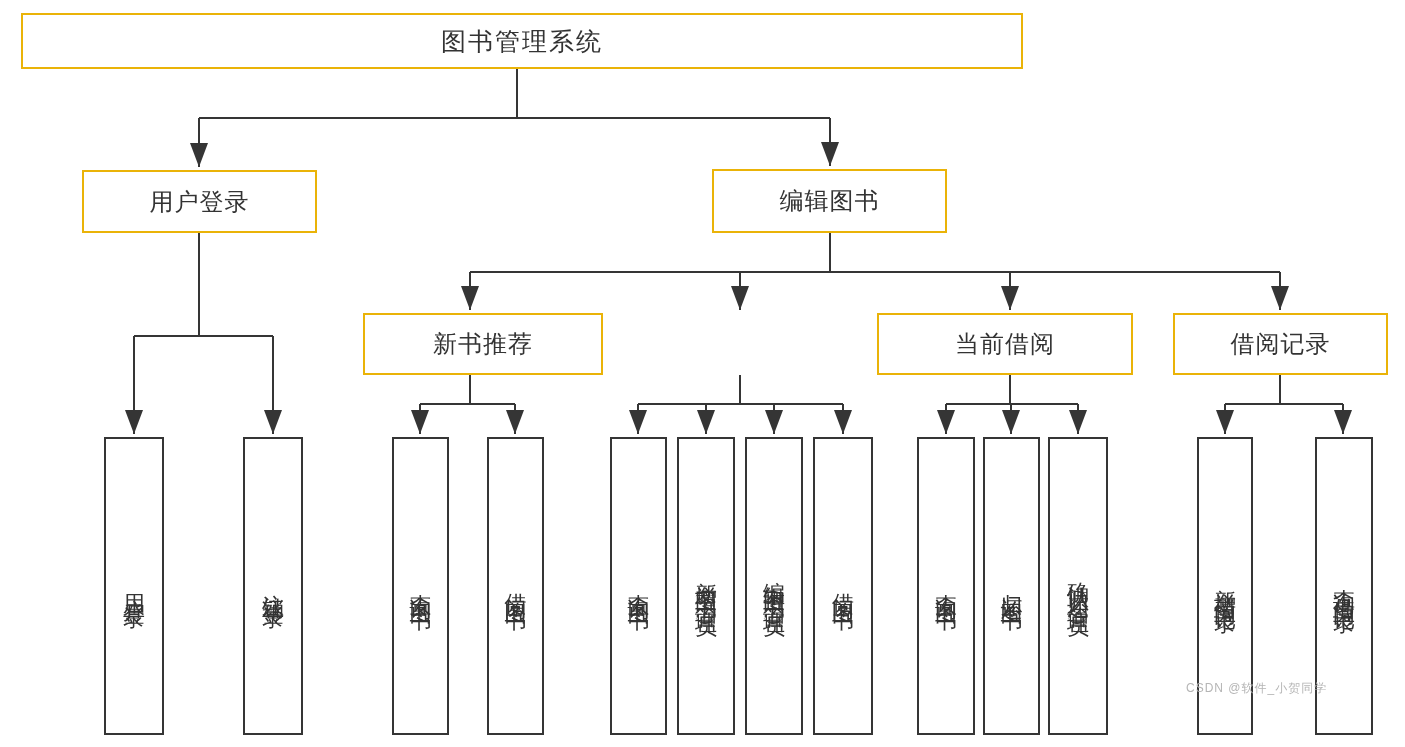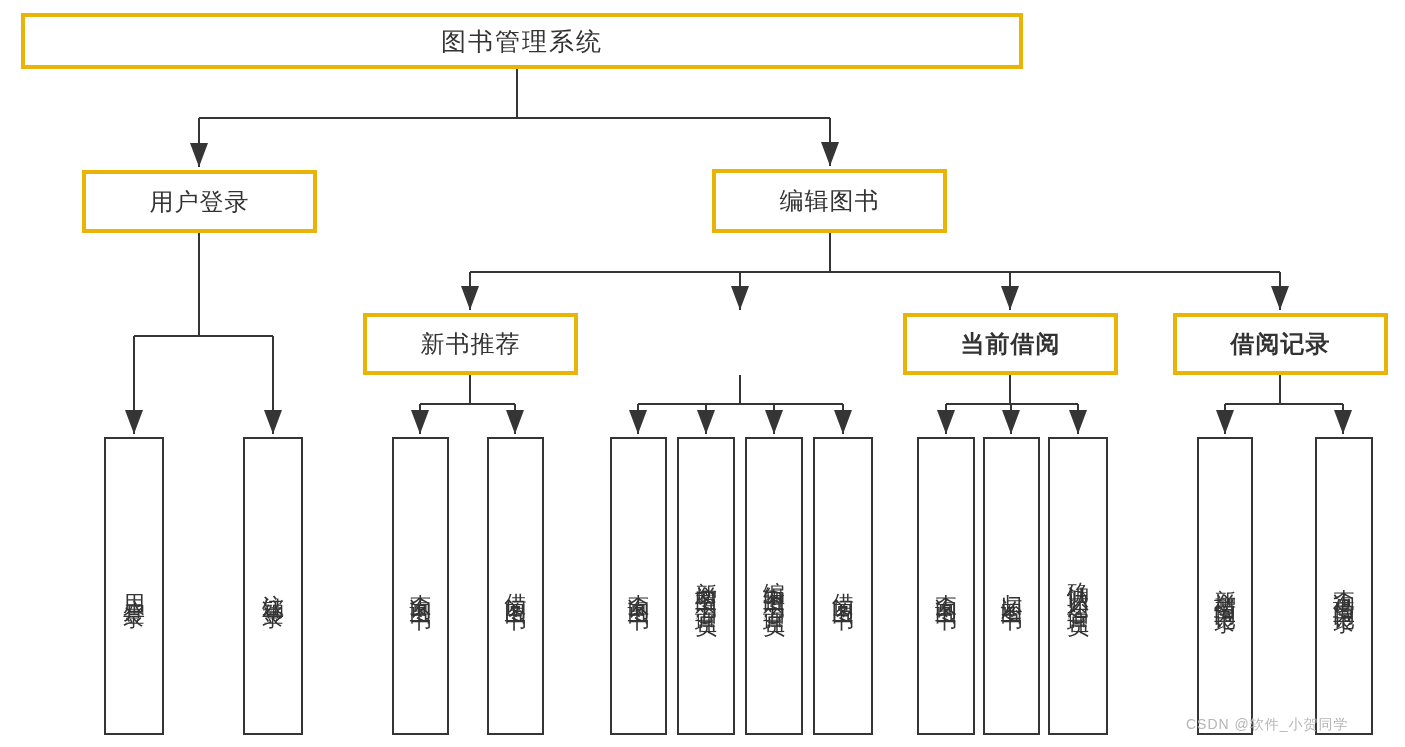--- a/index.html
+++ b/index.html
@@ -19,21 +19,21 @@
   svg.connectors .line {
     stroke: #353535;
     stroke-width: 2;
     fill: none;
   }
   svg.connectors .arrowfill { fill: #353535; stroke: none; }
 
   .hbox {
     position: absolute;
     box-sizing: border-box;
-    border: 4px solid #eab308;
+    border: 2px solid #eab308;
     background: #ffffff;
     display: flex;
     align-items: center;
     justify-content: center;
     color: #333333;
     font-size: 24px;
     letter-spacing: 1px;
     white-space: nowrap;
   }
   .hbox.root { font-size: 25px; letter-spacing: 2px; }
@@ -55,22 +55,22 @@
     font-size: 22px;
     letter-spacing: 5px;
     line-height: 1;
     color: #333333;
     white-space: nowrap;
   }
 
   .watermark {
     position: absolute;
     left: 1186px;
-    top: 716px;
-    font-size: 14px;
+    top: 680px;
+    font-size: 12px;
     letter-spacing: 1px;
     color: #b5b5b5;
     white-space: nowrap;
   }
 </style>
 </head>
 <body>
 
 <div class="stage">
 
@@ -134,23 +134,23 @@
       <line class="line" x1="1225" y1="404" x2="1225" y2="434" marker-end="url(#ah)"></line>
       <line class="line" x1="1343" y1="404" x2="1343" y2="434" marker-end="url(#ah)"></line>
     </g>
   </svg>
 
   <div class="hbox root" style="left:21px; top:13px; width:1002px; height:56px;">图书管理系统</div>
 
   <div class="hbox" style="left:82px; top:170px; width:235px; height:63px;">用户登录</div>
   <div class="hbox" style="left:712px; top:169px; width:235px; height:64px;">编辑图书</div>
 
-  <div class="hbox" style="left:363px; top:313px; width:215px; height:62px;">新书推荐</div>
-  <div class="hbox" style="left:903px; top:313px; width:215px; height:62px;font-weight:bold;">当前借阅</div>
-  <div class="hbox" style="left:1173px; top:313px; width:215px; height:62px;font-weight:bold;">借阅记录</div>
+  <div class="hbox" style="left:363px; top:313px; width:240px; height:62px;">新书推荐</div>
+  <div class="hbox" style="left:877px; top:313px; width:256px; height:62px;">当前借阅</div>
+  <div class="hbox" style="left:1173px; top:313px; width:215px; height:62px;">借阅记录</div>
 
   <div class="vbox" style="left:104px; width:60px;">
     <span>用户登录</span>
   </div>
   <div class="vbox" style="left:243px; width:60px;">
     <span>注销登录</span>
   </div>
 
   <div class="vbox" style="left:392px; width:57px;">
     <span>查询图书</span>

